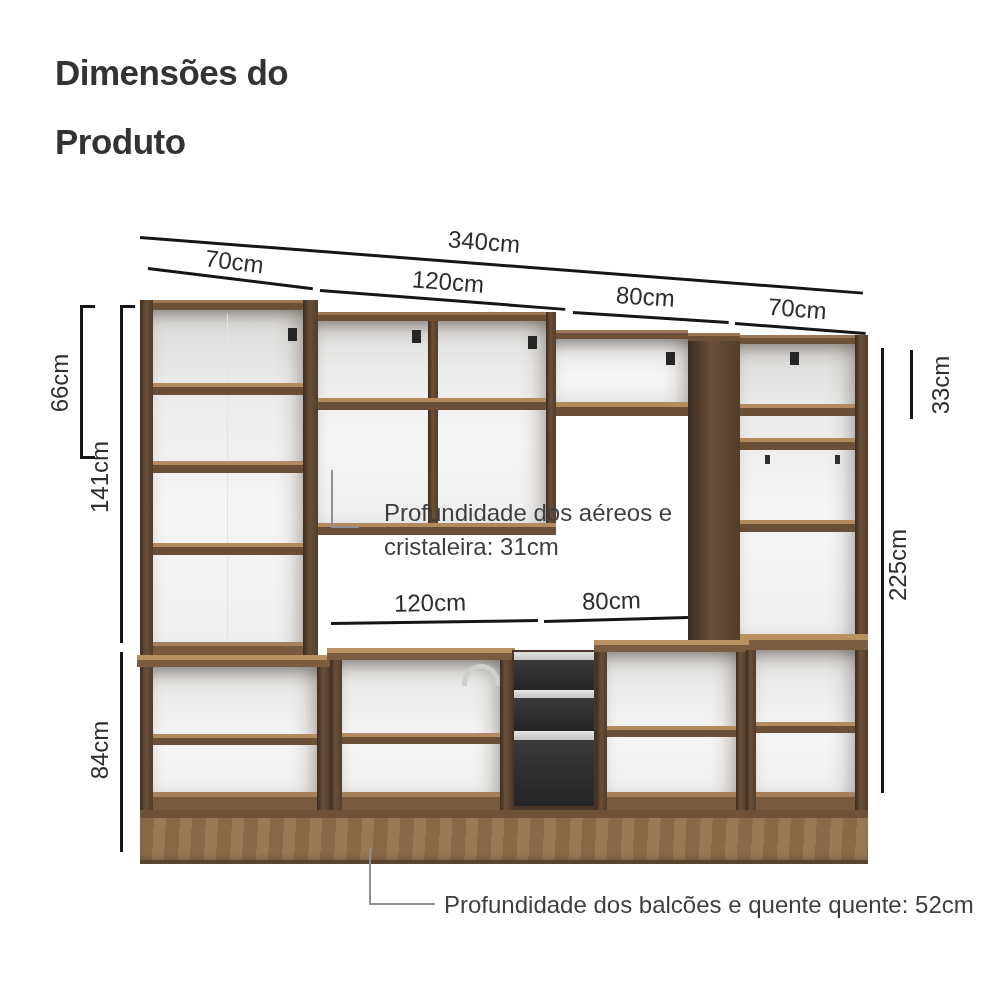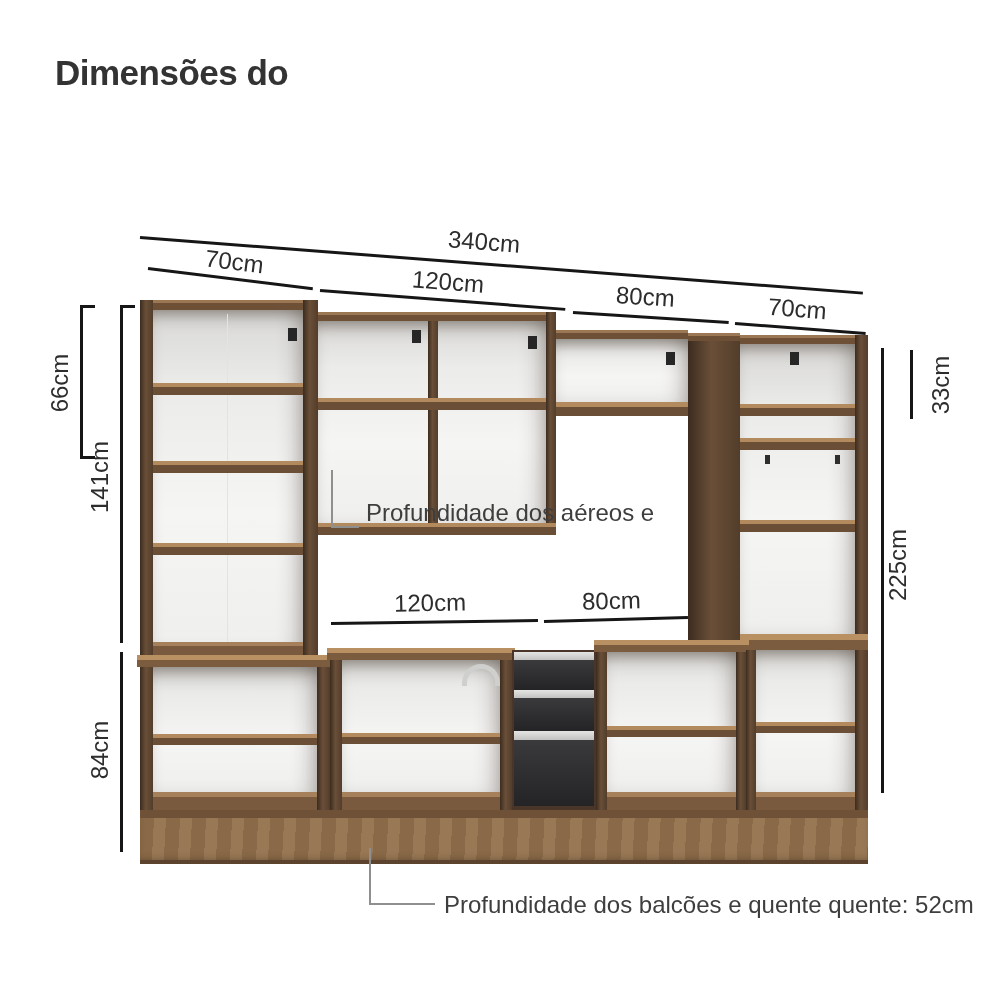--- a/index.html
+++ b/index.html
@@ -39,20 +39,21 @@
   .handle{position:absolute;width:38px;height:22px;border:5px solid #cfcfcd;border-bottom:none;
           border-radius:19px 19px 0 0;box-sizing:border-box;}
 </style>
 </head>
 <body>
 
 <div class="canvas">
 
   <div class="title">
     <div>Dimensões do</div>
+    <div>Produto</div>
   </div>
 
   <div>
 
     <div>
       <div class="wood-top" style="left:140px;top:300px;width:178px;height:10px;"></div>
       <div class="sidepanel" style="left:140px;top:300px;width:13px;height:356px;"></div>
       <div class="sidepanel" style="left:303px;top:300px;width:15px;height:356px;"></div>
       <div class="interior" style="left:153px;top:310px;width:150px;height:338px;"></div>
       <div class="seam" style="left:227px;top:314px;height:330px;"></div>
@@ -190,22 +191,23 @@
     <div class="dline-v" style="left:881px;top:348px;height:445px;"></div>
     <div class="vlabel" style="left:898px;top:565px;">225cm</div>
 
     <div class="dline-v" style="left:910px;top:350px;height:69px;"></div>
     <div class="vlabel" style="left:941px;top:385px;">33cm</div>
   </div>
 
   <div>
     <div class="leader-v" style="left:331px;top:470px;height:58px;"></div>
     <div class="leader-h" style="left:331px;top:526px;width:28px;"></div>
-    <div class="note" style="left:366px;top:496px;">
+    <div class="note" style="left:384px;top:496px;">
       <div>Profundidade dos aéreos e</div>
+      <div>cristaleira: 31cm</div>
     </div>
   </div>
 
   <div>
     <div class="leader-v" style="left:369px;top:848px;height:57px;"></div>
     <div class="leader-h" style="left:369px;top:903px;width:66px;"></div>
     <div class="note" style="left:444px;top:888px;">Profundidade dos balcões e quente quente: 52cm</div>
   </div>
 
 </div>

